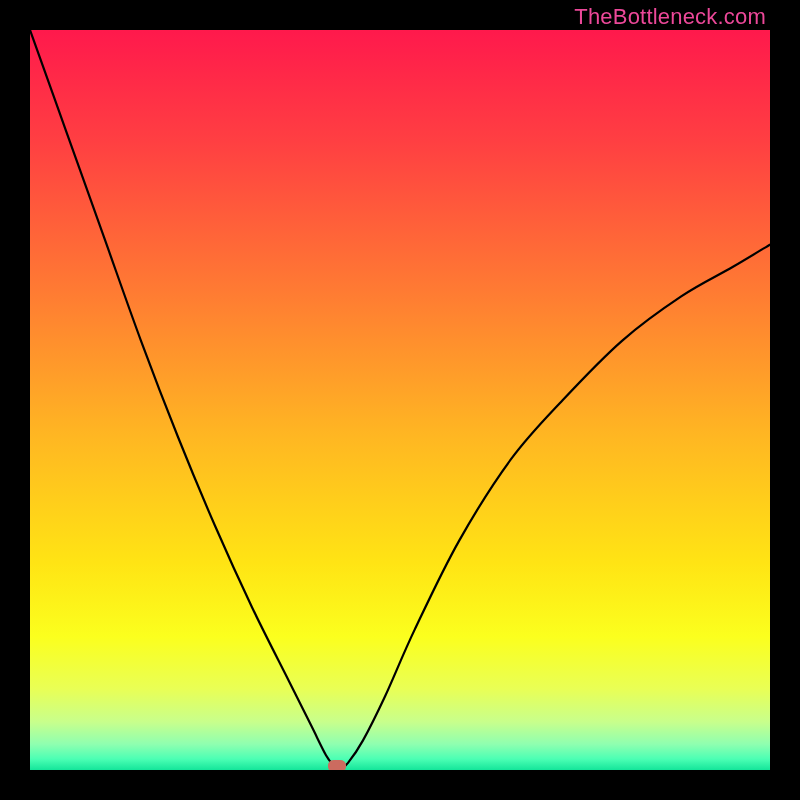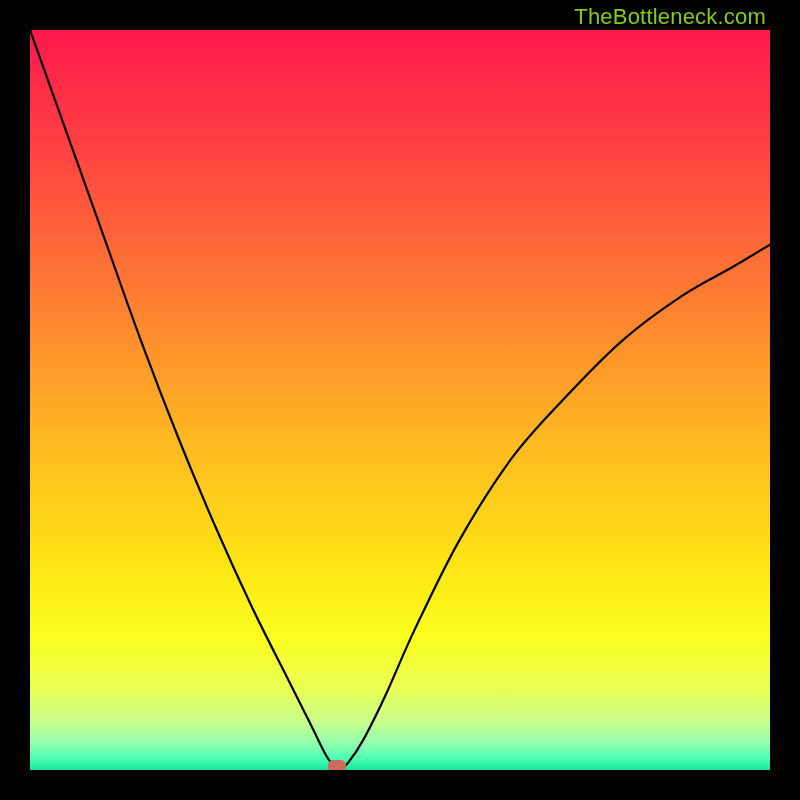--- a/index.html
+++ b/index.html
@@ -24,21 +24,21 @@
 
   .gradient-bg {
     position: absolute;
     left: 0; top: 0; width: 100%; height: 100%;
   }
 
   .watermark {
     position: absolute;
     top: 4px;
     right: 34px;
-    color: #84cc16;
+    color: #ec4899;
     font-size: 22px;
     font-weight: 500;
     letter-spacing: 0.2px;
   }
 
   .curve-svg {
     position: absolute;
     left: 0; top: 0; width: 100%; height: 100%;
   }
 

